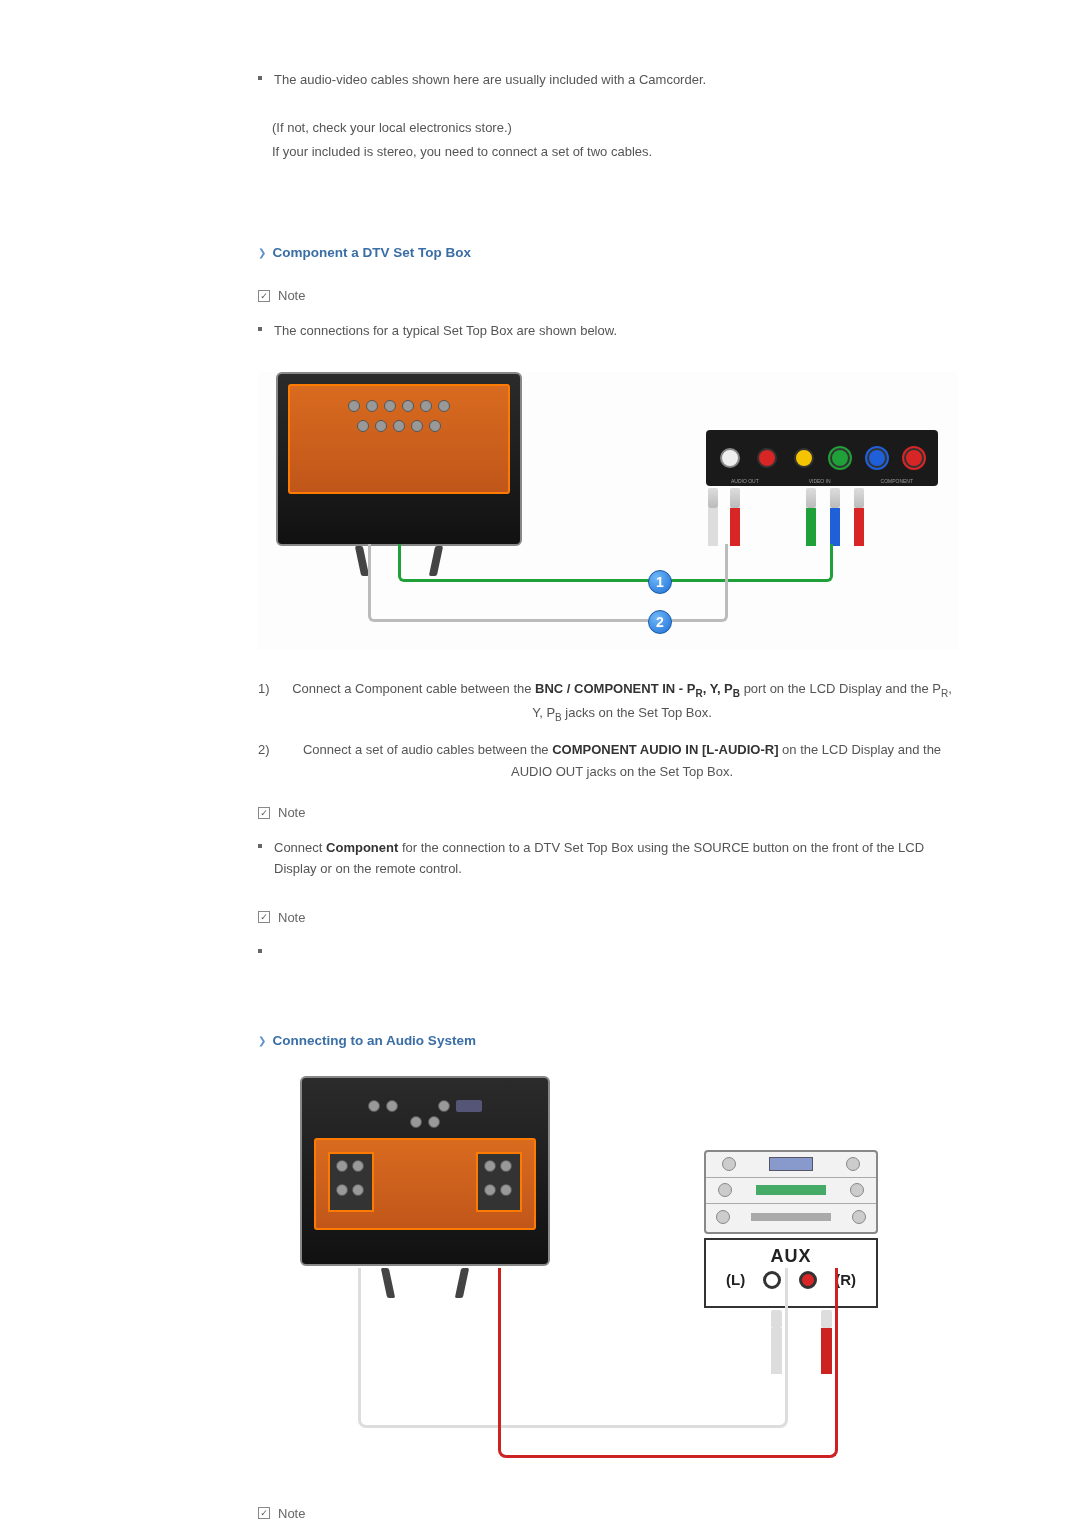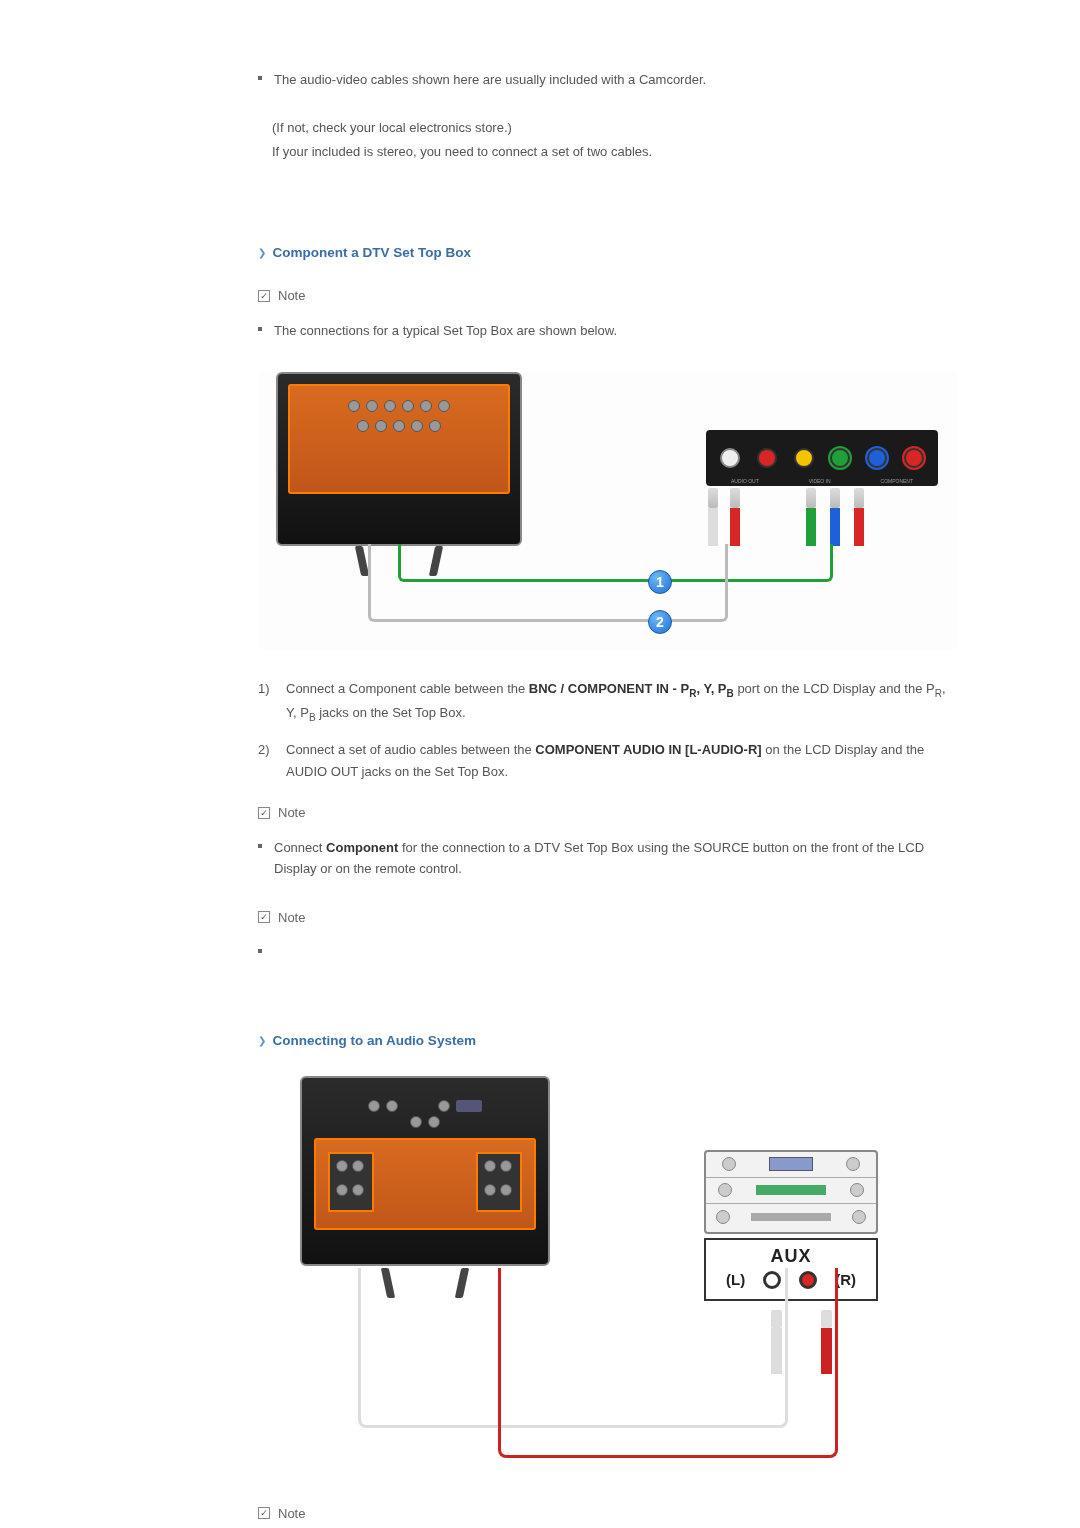--- a/index.html
+++ b/index.html
@@ -201,21 +201,21 @@
     .badge-2 { left: 390px; top: 238px; }
     .numbered-step {
       display: flex;
       margin-bottom: 14px;
       line-height: 1.7;
     }
     .step-num {
       width: 28px;
       flex-shrink: 0;
     }
-    .step-text { flex: 1; }
+    .step-text { flex: 1; text-align: center; }
     .sub-pr { font-size: 10px; vertical-align: sub;}
     .image-container-2 {
       width: 700px;
       height: 400px;
       margin: 28px 0 30px 0;
       position: relative;
     }
     .tv-unit-2 {
       width: 250px;
       height: 190px;
@@ -247,21 +247,21 @@
       border-radius: 4px;
     }
     .stereo-row { height: 26px; border-bottom: 1px solid #aaa; display:flex; align-items:center; justify-content:space-around;}
     .knob { width: 14px; height:14px; border-radius:50%; background:#ccc; border:1px solid #888;}
     .mini-screen { width: 44px; height: 14px; background:#89c; border:1px solid #556;}
     .aux-box {
       position: absolute;
       right: 80px;
       top: 162px;
       width: 174px;
-      height: 63px;
+      height: 70px;
       border: 2px solid #333;
       background: #fff;
       text-align: center;
       padding-top: 6px;
     }
     .aux-label { font-size: 18px; font-weight: bold; color: #222; letter-spacing: 1px;}
     .aux-row { display:flex; justify-content:center; gap: 18px; align-items:center; margin-top: 4px;}
     .aux-jack { width: 18px; height: 18px; border-radius: 50%;}
     .aux-jack.white { background:#fff; border: 3px solid #333;}
     .aux-jack.red { background:#d82525; border: 3px solid #333;}

